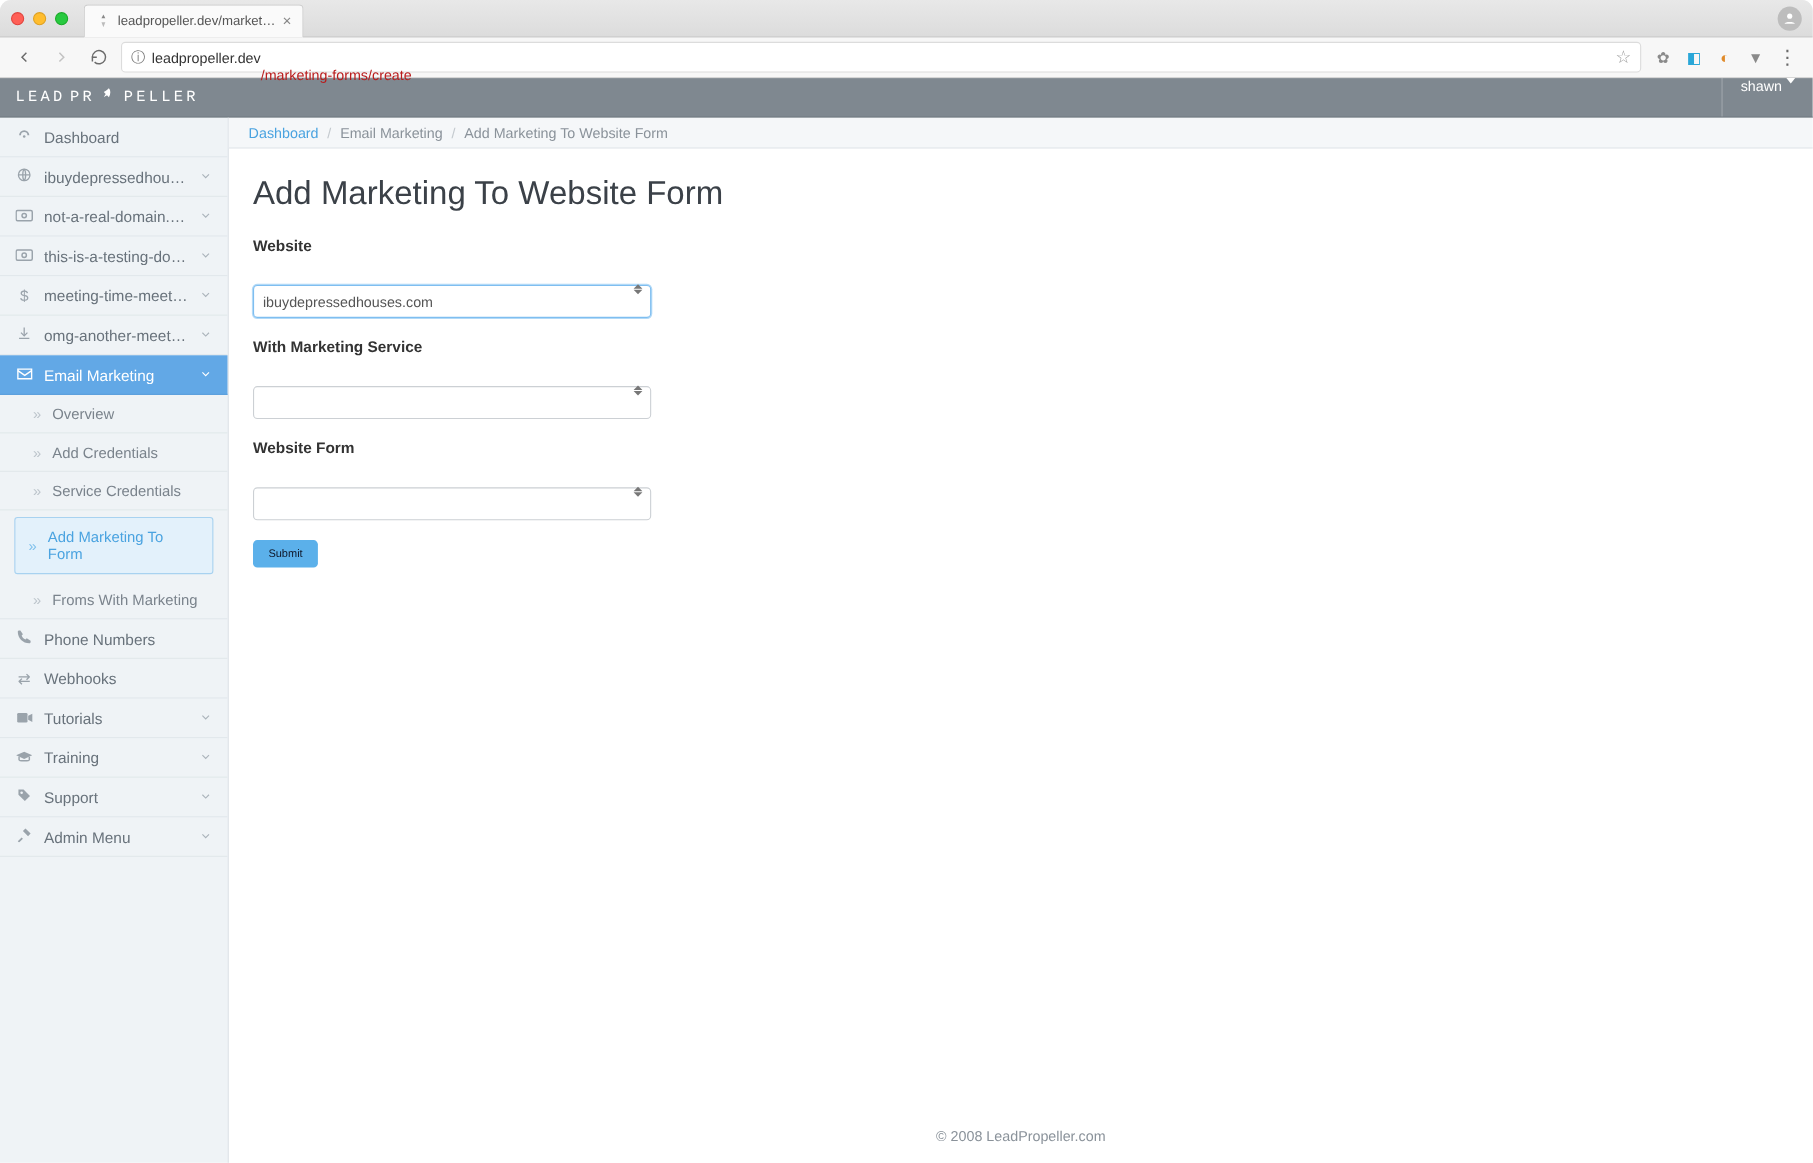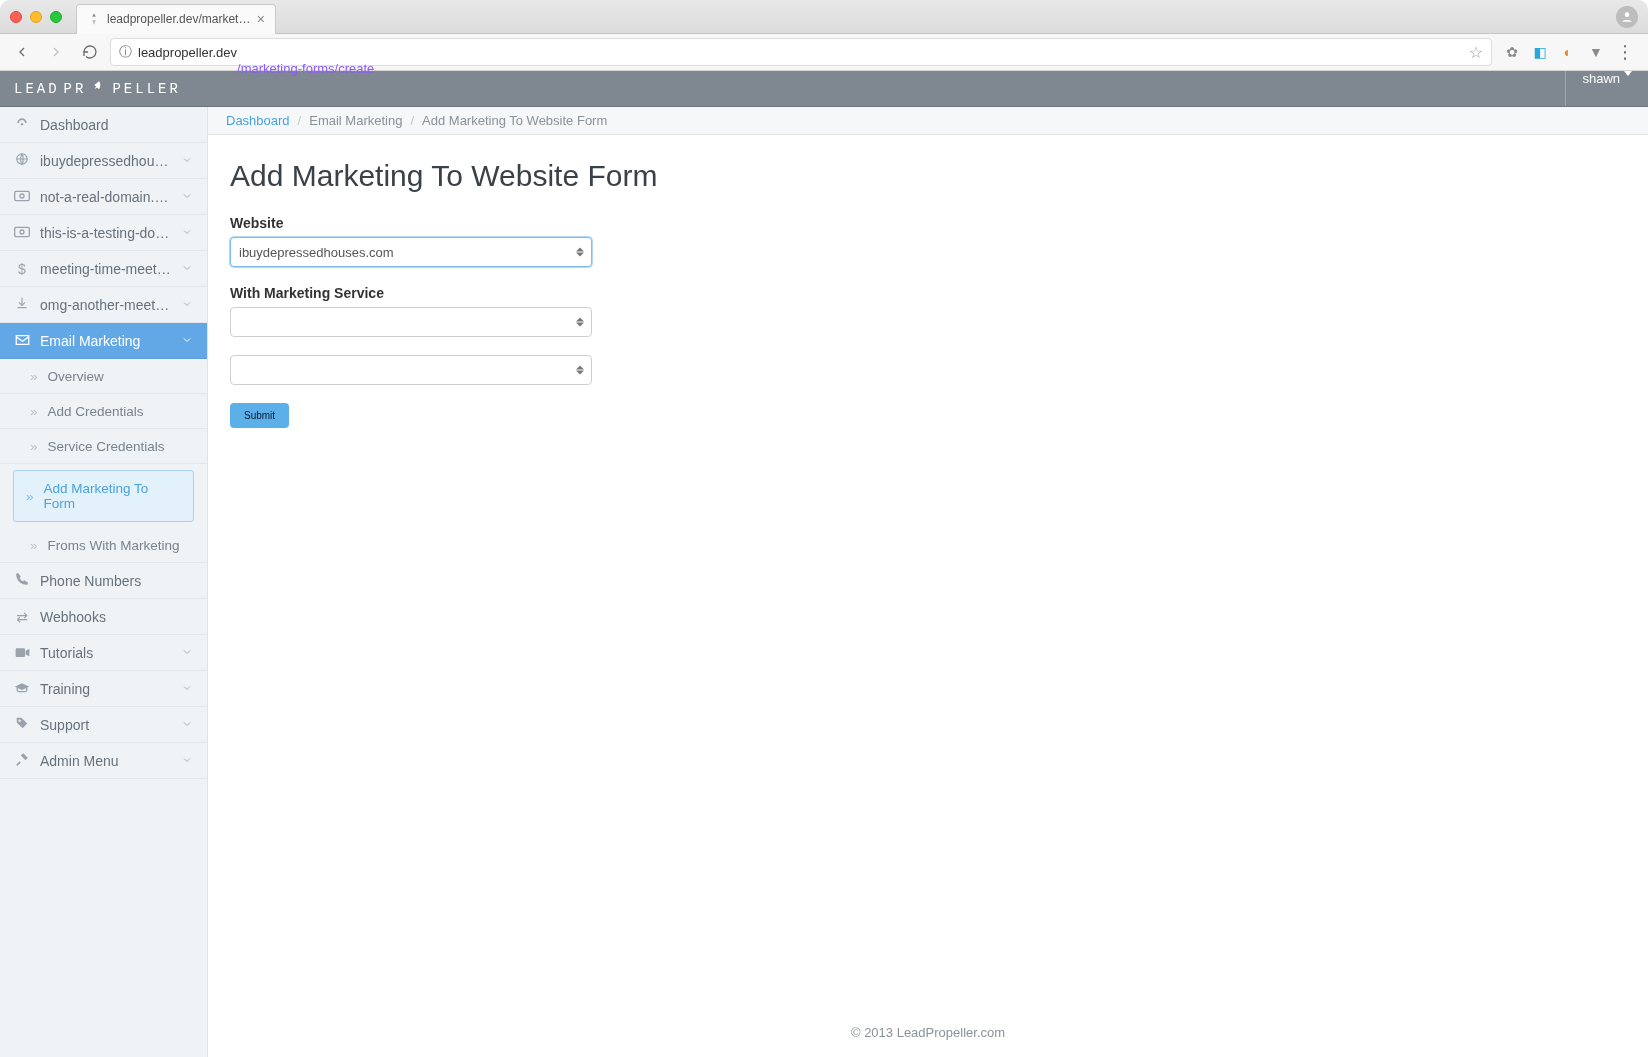--- a/index.html
+++ b/index.html
@@ -55,21 +55,21 @@
   }
   .nav-btn{ width:28px; height:28px; display:flex; align-items:center; justify-content:center; border-radius:4px; color:#6b6b6b;}
   .nav-btn.disabled{color:#c2c2c2;}
   .nav-btn svg{width:16px;height:16px;stroke:currentColor;fill:none;stroke-width:2;}
   .url-box{
     flex:1; display:flex; align-items:center; height:28px;
     background:#fff; border:1px solid #dcdcdc; border-radius:4px; padding:0 8px; font-size:13px; color:#555;
   }
   .url-box .info-ico{ color:#7a7a7a; margin-right:6px; font-size:13px;}
   .url-box .host{color:#333;}
-  .url-box .path{color:#8b5cf6;margin-top:32px;}
+  .url-box .path{color:#b91c1c;margin-top:32px;}
   .url-box .star{ margin-left:auto; color:#9a9a9a; font-size:16px;}
   .ext-row{display:flex; align-items:center; gap:12px; padding:0 6px;}
   .ext-ico{width:16px;height:16px;display:flex;align-items:center;justify-content:center;color:#8a8a8a;}
   .ext-dots{font-size:18px;color:#6a6a6a;}
 
   
   .app-topbar{
     height:36px; background:#7f8890; color:#fff;
     display:flex; align-items:center; padding:0 0 0 14px;
     border-bottom:1px solid #6c757d;
@@ -127,21 +127,21 @@
   .content{ padding:24px 22px; flex:1; overflow:auto; position:relative;}
   h1.page-title{ font-size:30px; font-weight:400; color:#3b4148; margin-bottom:22px;}
   .form-group{margin-bottom:18px;}
   .form-group label{ display:block; font-weight:600; font-size:14px; color:#333; margin-bottom:6px;}
   .select-wrap{
     position:relative; width:362px;
   }
   .select-wrap select{
     width:100%; height:30px; padding:0 24px 0 8px;
     border:1px solid #ccd0d4; border-radius:4px; background:#fff;
-    font-size:13px; color:#555; appearance:none; -webkit-appearance:none;
+    font-size:13px; color:#555; appearance:none;margin-top:22px; -webkit-appearance:none;
   }
   .select-wrap.focused select{
     border-color:#7fbef0; box-shadow:0 0 0 1px rgba(100,180,240,0.5);
     outline:none;
   }
   .select-wrap .sel-caret{
     position:absolute; right:8px; top:50%; transform:translateY(-50%);
     display:flex; flex-direction:column; gap:1px; pointer-events:none;
   }
   .sel-caret span{width:0;height:0;border-left:4px solid transparent;border-right:4px solid transparent;}
@@ -436,31 +436,32 @@
             <option></option>
           </select>
           <span class="sel-caret">
               <span class="up"></span>
               <span class="dn"></span>
             </span>
         </div>
       </div>
 
       <div class="form-group">
+        <label>Website Form</label>
         <div class="select-wrap">
           <select>
             <option></option>
           </select>
           <span class="sel-caret">
               <span class="up"></span>
               <span class="dn"></span>
             </span>
         </div>
       </div>
 
       <button class="btn-submit">Submit</button>
     </div>
 
     <div class="footer">
-      <span>© 2013 LeadPropeller.com</span>
+      <span>© 2008 LeadPropeller.com</span>
     </div>
   </div>
 </div>
 
 </body></html>

